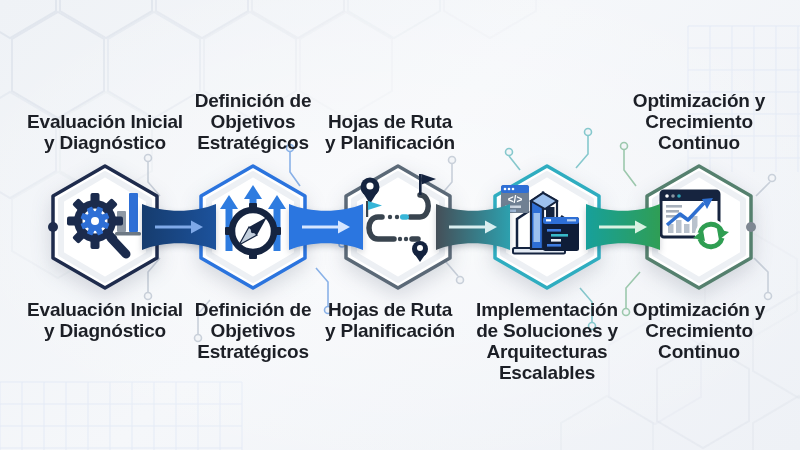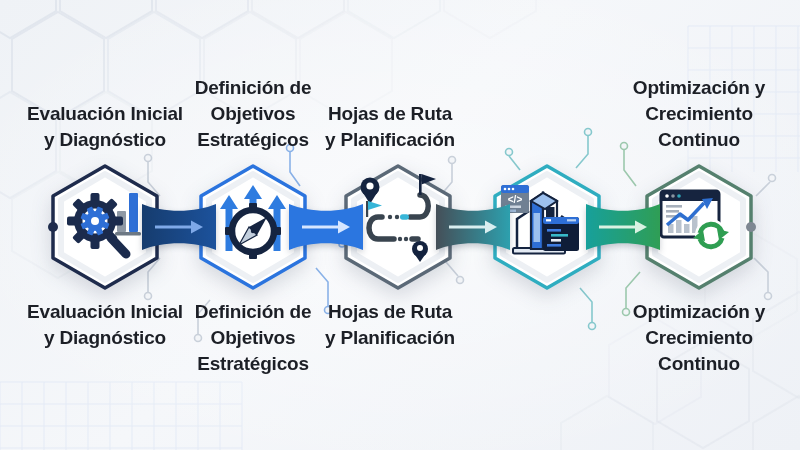--- a/index.html
+++ b/index.html
@@ -1,21 +1,21 @@
 <!DOCTYPE html>
 <html><head>
 <meta charset="utf-8">
 <style>
   html,body{margin:0;padding:0;background:#e9ecf1;}
   .canvas{position:relative;width:800px;height:450px;overflow:hidden;
     background:linear-gradient(135deg,#eff2f6 0%,#f5f7fa 45%,#eef1f6 100%);
     font-family:"Liberation Sans","DejaVu Sans",sans-serif;}
   svg{display:block;}
   .bg{position:absolute;left:0;top:0;}
-  .label{position:absolute;width:210px;text-align:center;font-size:19px;line-height:26px;
+  .label{position:absolute;width:210px;text-align:center;font-size:19px;line-height:21px;
     font-weight:600;color:#1c1f26;white-space:pre-line;letter-spacing:-0.2px;}
   .label.top{bottom:297px;}
   .label.bot{top:299px;}
   .c1{left:0px;} .c2{left:148px;} .c3{left:285px;} .c4{left:442px;} .c5{left:594px;}
   .hex{position:absolute;top:161px;width:120px;height:132px;
     filter:drop-shadow(0 7px 10px rgba(30,42,70,.16));}
   .h1{left:45px;} .h2{left:193px;} .h3{left:338px;} .h4{left:487px;} .h5{left:639px;}
   .conn{position:absolute;top:201px;width:76px;height:52px;
     filter:drop-shadow(0 3px 3px rgba(20,30,55,.22));}
   .g1{left:141px;} .g2{left:288px;} .g3{left:435px;} .g4{left:585px;}
@@ -138,20 +138,24 @@
 Crecimiento
 Continuo</div>
 
   <div class="label bot c1">Evaluación Inicial
 y Diagnóstico</div>
   <div class="label bot c2">Definición de
 Objetivos
 Estratégicos</div>
   <div class="label bot c3">Hojas de Ruta
 y Planificación</div>
+  <div class="label bot c4">Implementación
+de Soluciones y
+Arquitecturas
+Escalables</div>
   <div class="label bot c5">Optimización y
 Crecimiento
 Continuo</div>
 
   <svg class="hex h1" viewBox="0 0 120 132">
     <polygon points="60,5 112,35 112,97 60,127 8,97 8,35" fill="#ffffff" stroke-width="3.5" stroke-linejoin="round" stroke="#1e2b4c"></polygon>
     <polygon points="60,13 104,39 104,93 60,119 16,93 16,39" fill="none" stroke="#edf0f4" stroke-width="6" stroke-linejoin="round"></polygon>
     <g>
       <rect x="70" y="71" width="26" height="3.5" rx="1.5" fill="#6d7884"></rect>
       <rect x="72" y="50" width="9" height="21" rx="1" fill="#8e98a4"></rect>

